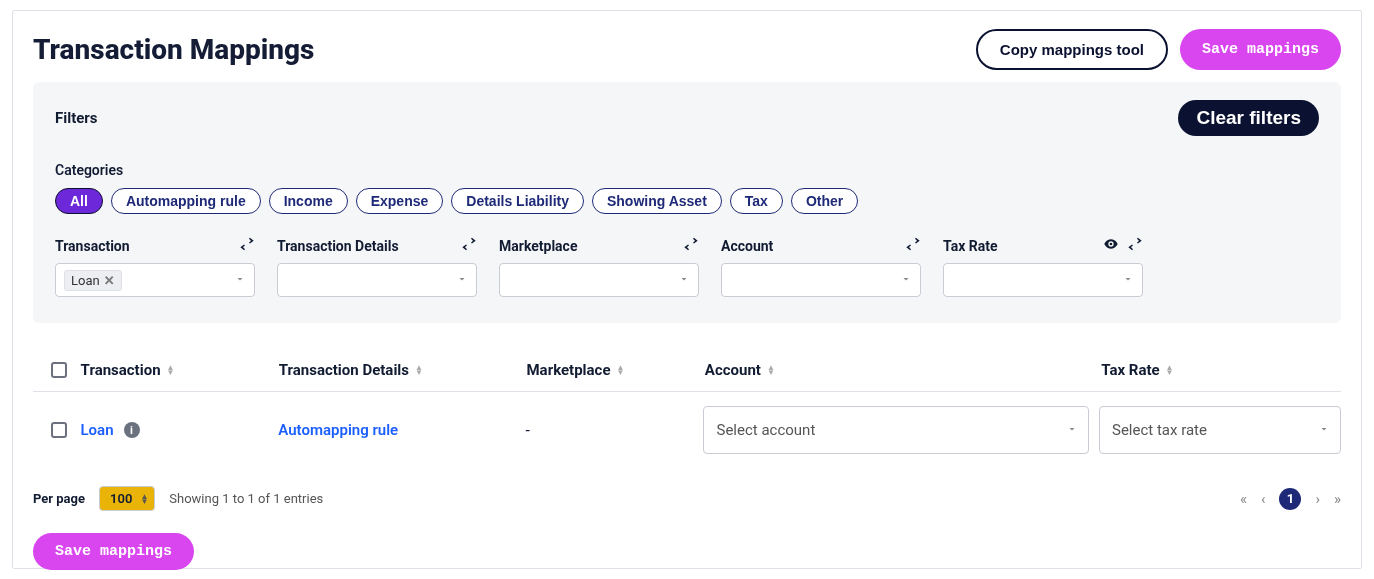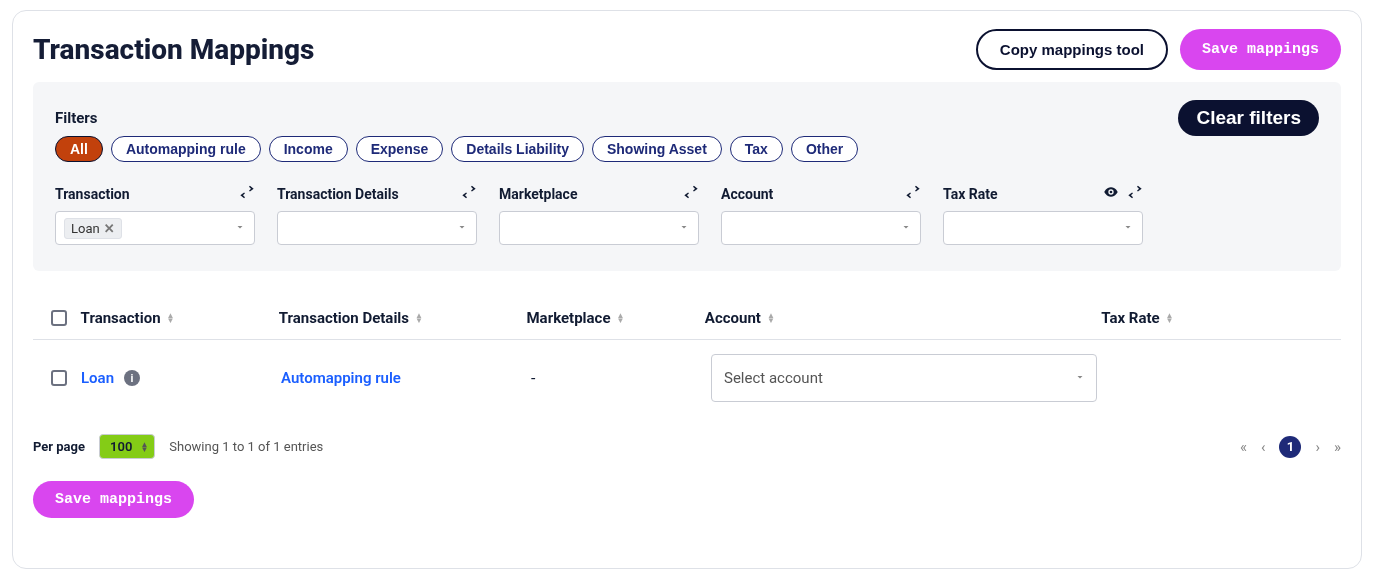--- a/index.html
+++ b/index.html
@@ -1,32 +1,32 @@
 <!DOCTYPE html>
 <html><head>
 <meta charset="utf-8">
 <style>
   * { box-sizing: border-box; }
   html, body { margin:0; padding:0; font-family: -apple-system, BlinkMacSystemFont, "Segoe UI", Roboto, Helvetica, Arial, sans-serif; color:#111b32; background:#fff;}
   .page { width:1374px; height:579px; padding:10px 12px;}
-  .panel { border:1px solid #dee1e7; border-radius:14px; padding:18px 20px 24px 20px; width:100%; height:100%; position:relative;}
+  .panel { border:1px solid #dee1e7; border-radius:2px; padding:18px 20px 24px 20px; width:100%; height:100%; position:relative;}
   .header-row { display:flex; align-items:center; justify-content:space-between; padding-bottom:10px;}
   .page-title { font-size:28px; font-weight:800; color:#151d36; margin:0;}
   .header-actions { display:flex; gap:12px;}
   .btn { border-radius:22px; padding:10px 22px; font-size:15px; font-weight:700; cursor:pointer; border:none; display:inline-flex; align-items:center; justify-content:center;}
   .btn-outline { background:#fff; border:2px solid #0b1130; color:#0b1130;}
   .btn-primary { background:#d946ef; color:#fff;font-family:Liberation Mono, monospace;}
   .btn-dark { background:#0b1130; color:#fff; padding:7px 18px; font-size:19px; font-weight:700;}
   .filters-box { background:#f5f6f8; border-radius:6px; padding:18px 22px 26px 22px; margin-top:2px;}
   .filters-top { display:flex; justify-content:space-between; align-items:center;}
   .filters-label { font-weight:700; font-size:15px;}
   .cats-label { font-weight:600; font-size:14px; margin-top:26px; margin-bottom:10px; color:#111b32;}
   .chips { display:flex; gap:8px; align-items:center;}
   .chip { border:1.5px solid #1e2a78; color:#1e2a78; background:#fff; border-radius:18px; padding:5px 14px; font-size:14px; font-weight:600; cursor:pointer; line-height:1;}
-  .chip.active { background:#c2410c; border-color:#0b1130; color:#fff;}
+  .chip.active { background:#6d28d9; border-color:#0b1130; color:#fff;}
   .filter-row { display:flex; gap:22px; margin-top:22px;}
   .filter-col { display:flex; flex-direction:column; gap:8px; width:200px;}
   .filter-head { display:flex; align-items:center; justify-content:space-between; font-size:14px; font-weight:700;}
   .swap-icon svg { width:16px; height:16px; fill:#111b32;}
   .eye-swap { display:flex; gap:8px; align-items:center;}
   .select-box { position:relative; width:200px; height:34px; background:#fff; border:1px solid #c9ccd4; border-radius:4px; display:flex; align-items:center; padding:0 28px 0 8px; font-size:14px; color:#555;}
   .select-box .caret { position:absolute; right:8px; color:#888; pointer-events:none;}
   .tag { display:inline-flex; align-items:center; background:#eceef1; border:1px solid #dee1e7; border-radius:3px; padding:2px 6px; font-size:13px; color:#333; gap:4px;}
   .tag .x { color:#777; font-weight:700; cursor:pointer; font-size:13px;}
   .table-wrap { margin-top:28px;}
@@ -41,21 +41,21 @@
   .tbody-row { display:flex; align-items:center; padding:14px 0;}
   .link { color:#1b5fff; font-weight:600; font-size:15px;}
   .info-dot { display:inline-flex; width:16px; height:16px; border-radius:50%; background:#6c7180; color:#fff; font-size:11px; font-weight:700; align-items:center; justify-content:center; margin-left:4px;}
   .row-select { width:386px; height:48px; border:1px solid #c9ccd4; border-radius:4px; background:#fff; display:flex; align-items:center; padding:0 30px 0 12px; position:relative; font-size:15px; color:#555;}
   .row-select.small { width:246px;}
   .row-select .caret { position:absolute; right:10px; color:#888;}
   .checkbox { width:16px; height:16px; border:2px solid #6c7180; border-radius:3px; background:#fff; cursor:pointer;}
   .footer-row { display:flex; align-items:center; justify-content:space-between; margin-top:18px;}
   .footer-left { display:flex; align-items:center; gap:14px; font-size:13px;}
   .perpage-label { font-weight:700; font-size:13px;}
-  .perpage-sel { border:1px solid #c9ccd4; border-radius:4px; padding:4px 22px 4px 10px; position:relative; font-size:13px; font-weight:600; background:#84cc16; display:inline-flex; align-items:center;}
+  .perpage-sel { border:1px solid #c9ccd4; border-radius:4px; padding:4px 22px 4px 10px; position:relative; font-size:13px; font-weight:600; background:#eab308; display:inline-flex; align-items:center;}
   .perpage-sel .dbl { position:absolute; right:6px; display:flex; flex-direction:column; line-height:5px; font-size:8px; color:#555;}
   .entries-text { color:#555;}
   .pager { display:flex; align-items:center; gap:14px; color:#888; font-size:15px;}
   .pager .pg { cursor:pointer;}
   .pager .pg.active { background:#1e2a78; color:#fff; width:22px; height:22px; border-radius:50%; display:inline-flex; align-items:center; justify-content:center; font-size:13px; font-weight:700;}
   .bottom-save { margin-top:22px;}
   .caret svg { width:12px; height:12px; fill:#888;}
 </style>
 </head>
 <body>
@@ -70,20 +70,21 @@
         <button class="btn btn-primary">Save mappings</button>
       </div>
     </div>
 
     <div class="filters-box">
       <div class="filters-top">
         <div class="filters-label">Filters</div>
         <button class="btn-dark btn">Clear filters</button>
       </div>
 
+      <div class="cats-label">Categories</div>
       <div class="chips">
         <button class="chip active">All</button>
         <button class="chip">Automapping rule</button>
         <button class="chip">Income</button>
         <button class="chip">Expense</button>
         <button class="chip">Details Liability</button>
         <button class="chip">Showing Asset</button>
         <button class="chip">Tax</button>
         <button class="chip">Other</button>
       </div>
@@ -227,20 +228,28 @@
           <span>-</span>
         </div>
         <div class="col-account">
           <div class="row-select">
             <span>Select account</span>
             <span class="caret"><svg viewBox="0 0 24 24">
                   <path d="M7 10l5 5 5-5z"></path>
                 </svg></span>
           </div>
         </div>
+        <div class="col-tax">
+          <div class="row-select small">
+            <span>Select tax rate</span>
+            <span class="caret"><svg viewBox="0 0 24 24">
+                  <path d="M7 10l5 5 5-5z"></path>
+                </svg></span>
+          </div>
+        </div>
       </div>
     </div>
 
     <div class="footer-row">
       <div class="footer-left">
         <span class="perpage-label">Per page</span>
         <span class="perpage-sel">
           <span>100</span>
           <span class="dbl">
               <span>▲</span>

